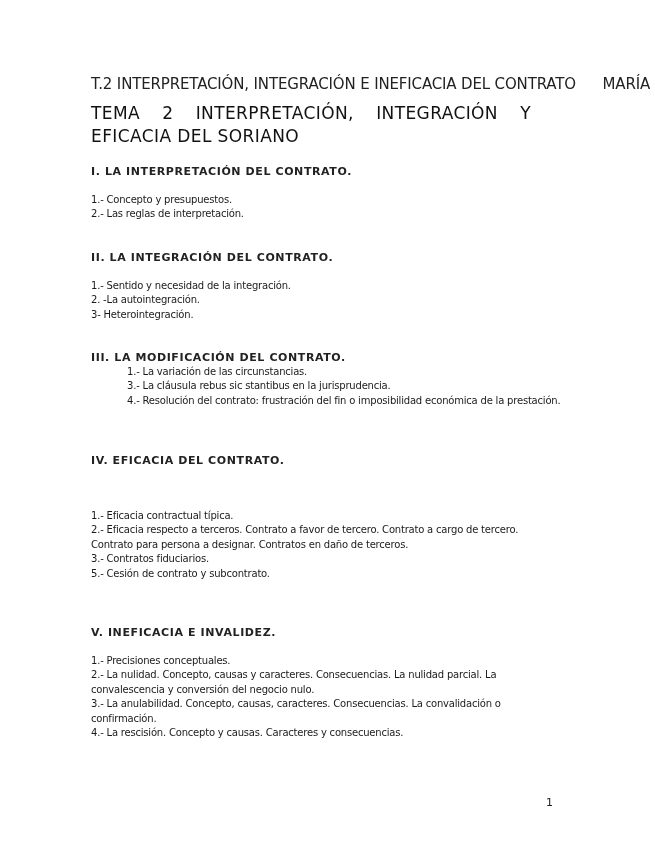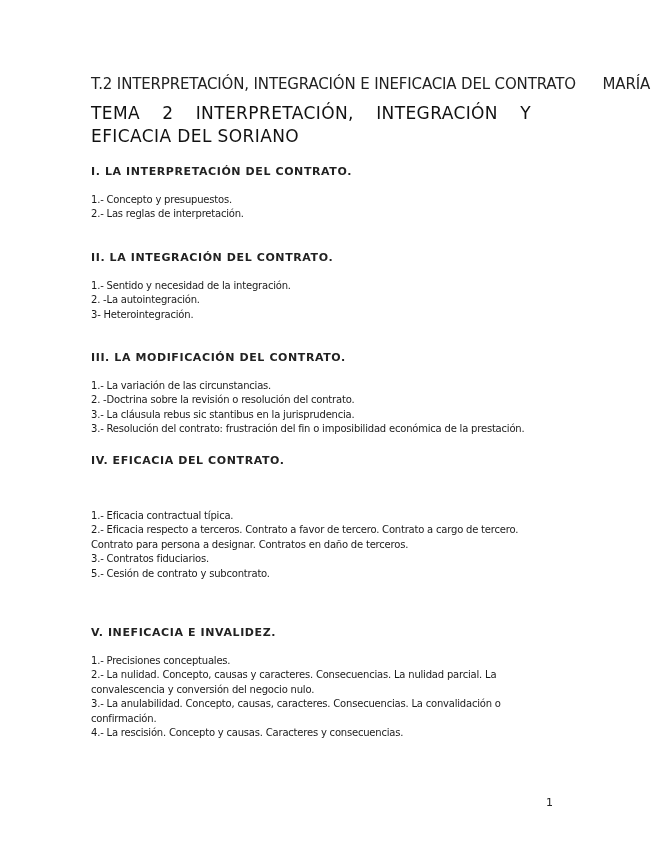--- a/index.html
+++ b/index.html
@@ -59,25 +59,24 @@
 </ul>
 
 <div class="section-heading" style="top:251px;">II. LA INTEGRACIÓN DEL CONTRATO.</div>
 <ul class="item-list" style="top:279px;">
   <li>1.- Sentido y necesidad de la integración.</li>
   <li>2. -La autointegración.</li>
   <li>3- Heterointegración.</li>
 </ul>
 
 <div class="section-heading" style="top:351px;">III. LA MODIFICACIÓN DEL CONTRATO.</div>
-<ul class="item-list" style="top:379px;">
+<ul class="item-list" style="top:365px;margin-left:36px;">
   <li>1.- La variación de las circunstancias.</li>
-  <li>2. -Doctrina sobre la revisión o resolución del contrato.</li>
   <li>3.- La cláusula rebus sic stantibus en la jurisprudencia.</li>
-  <li>3.- Resolución del contrato: frustración del fin o imposibilidad económica de la prestación.</li>
+  <li>4.- Resolución del contrato: frustración del fin o imposibilidad económica de la prestación.</li>
 </ul>
 
 <div class="section-heading" style="top:454px;">IV. EFICACIA DEL CONTRATO.</div>
 <ul class="item-list" style="top:509px;">
   <li>1.- Eficacia contractual típica.</li>
   <li>2.- Eficacia respecto a terceros. Contrato a favor de tercero. Contrato a cargo de tercero. Contrato para persona a designar. Contratos en daño de terceros.</li>
   <li>3.- Contratos fiduciarios.</li>
   <li>5.- Cesión de contrato y subcontrato.</li>
 </ul>
 

